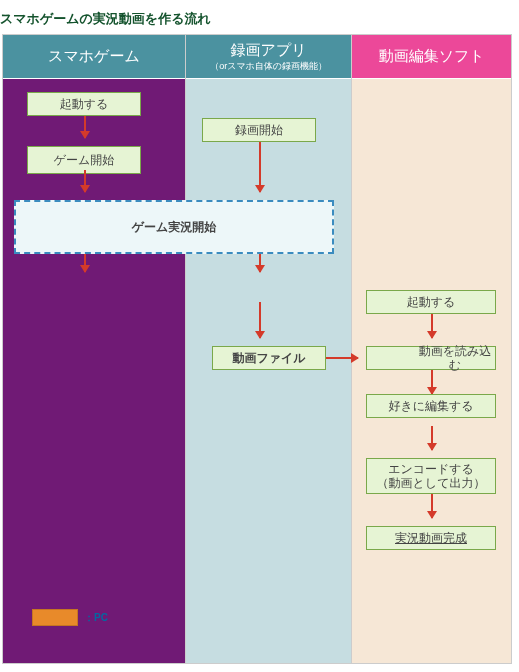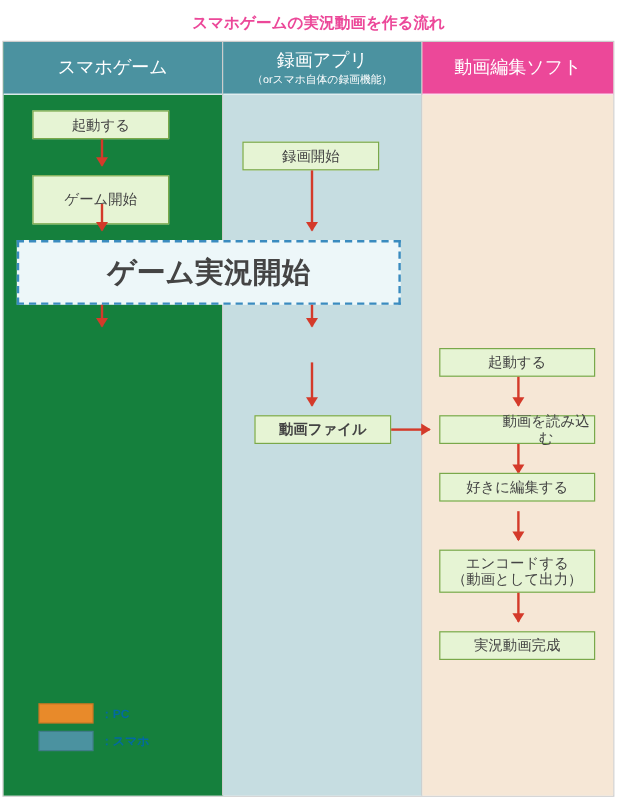--- a/index.html
+++ b/index.html
@@ -6,39 +6,39 @@
   body {
     margin: 0;
     padding: 0;
     font-family: "Meiryo", "MS PGothic", sans-serif;
     background: #fff;
     width: 519px;
     height: 672px;
     position: relative;
   }
   .title {
-    text-align: center;
+    text-align: left;
     font-weight: bold;
     font-size: 13px;
-    padding: 10px 0 6px 12px;
-    color: #ec4899;
+    padding: 10px 0 6px 0;
+    color: #14532d;
   }
   .cols {
     display: flex;
     width: 510px;
     margin: 0 2px;
     height: 630px;
     border: 1px solid #ccc;
   }
   .col {
     position: relative;
     border-right: 1px solid #ccc;
   }
   .col:last-child { border-right: none; }
-  .col-1 { width: 189px; background: #15803d; }
+  .col-1 { width: 189px; background: #701a75; }
   .col-2 { width: 172px; background: #c6dde1; }
   .col-3 { width: 164px; background: #f6e7d6; }
   .col-head {
     height: 44px;
     color: #fff;
     text-align: center;
     font-size: 15px;
     display: flex;
     flex-direction: column;
     align-items: center;
@@ -58,21 +58,21 @@
     display: flex;
     align-items: center;
     justify-content: center;
     flex-direction: column;
     line-height: 1.2;
   }
   .bigstep {
     position: absolute;
     background: #edf7f9;
     border: 2px dashed #3a8bbf;
-    font-size: 24px;
+    font-size: 12px;
     font-weight: bold;
     color: #444;
     text-align: center;
     display: flex;
     align-items: center;
     justify-content: center;
   }
   .arrow-v {
     position: absolute;
     width: 2px;
@@ -155,21 +155,21 @@
     </div>
   </div>
 </div>
 
 <div class="canvas">
 
   <div class="step" style="left:25px; top:62px; width:114px; height:24px;">起動する</div>
 
   <div class="arrow-v" style="left:82px; top:86px; height:22px;"></div>
 
-  <div class="step" style="left:25px; top:116px; width:114px; height:41px;">ゲーム開始</div>
+  <div class="step" style="left:25px; top:116px; width:114px; height:28px;">ゲーム開始</div>
 
   <div class="arrow-v" style="left:82px; top:140px; height:22px;"></div>
 
   <div class="step" style="left:200px; top:88px; width:114px; height:24px;">録画開始</div>
 
   <div class="arrow-v" style="left:257px; top:112px; height:50px;"></div>
 
   <div class="bigstep" style="left:12px; top:170px; width:320px; height:54px;">ゲーム実況開始</div>
 
   <div class="arrow-v" style="left:82px; top:224px; height:18px;"></div>
@@ -194,26 +194,22 @@
 
   <div class="arrow-v" style="left:429px; top:396px; height:24px;"></div>
 
   <div class="step" style="left:364px; top:428px; width:130px; height:36px;">
     <span>エンコードする</span>
     <span>（動画として出力）</span>
   </div>
 
   <div class="arrow-v" style="left:429px; top:464px; height:24px;"></div>
 
-  <div class="step" style="left:364px; top:496px; width:130px; height:24px;">実況動画完成</div>
+  <div class="step" style="left:364px; top:496px; width:130px; height:24px;text-decoration:underline;">実況動画完成</div>
 
   <div class="legend">
     <div class="legend-row">
       <div class="swatch swatch-pc"></div>
       <span>：PC</span>
     </div>
-    <div class="legend-row">
-      <div class="swatch swatch-sp"></div>
-      <span>：スマホ</span>
-    </div>
   </div>
 
 </div>
 
 </body></html>

